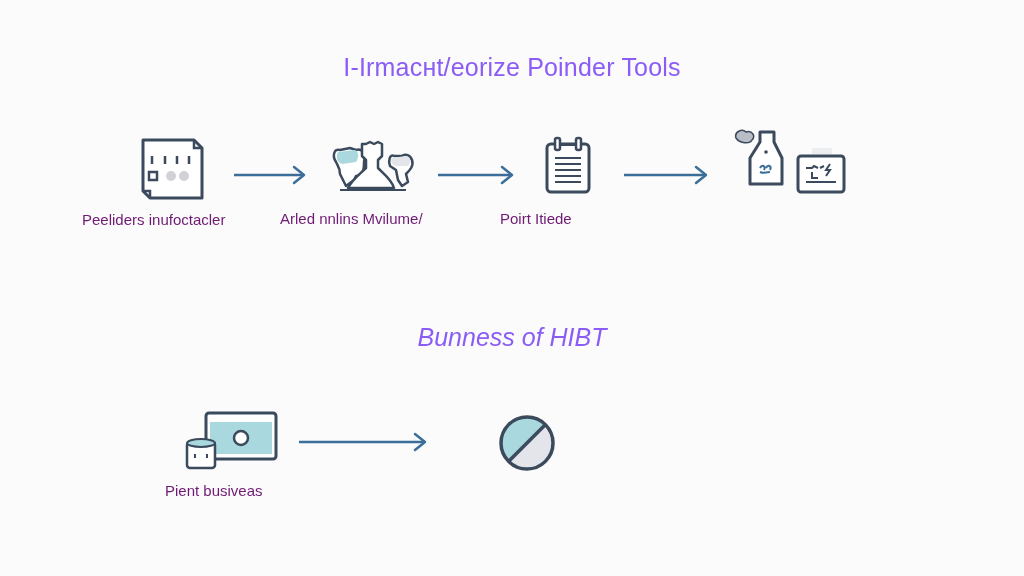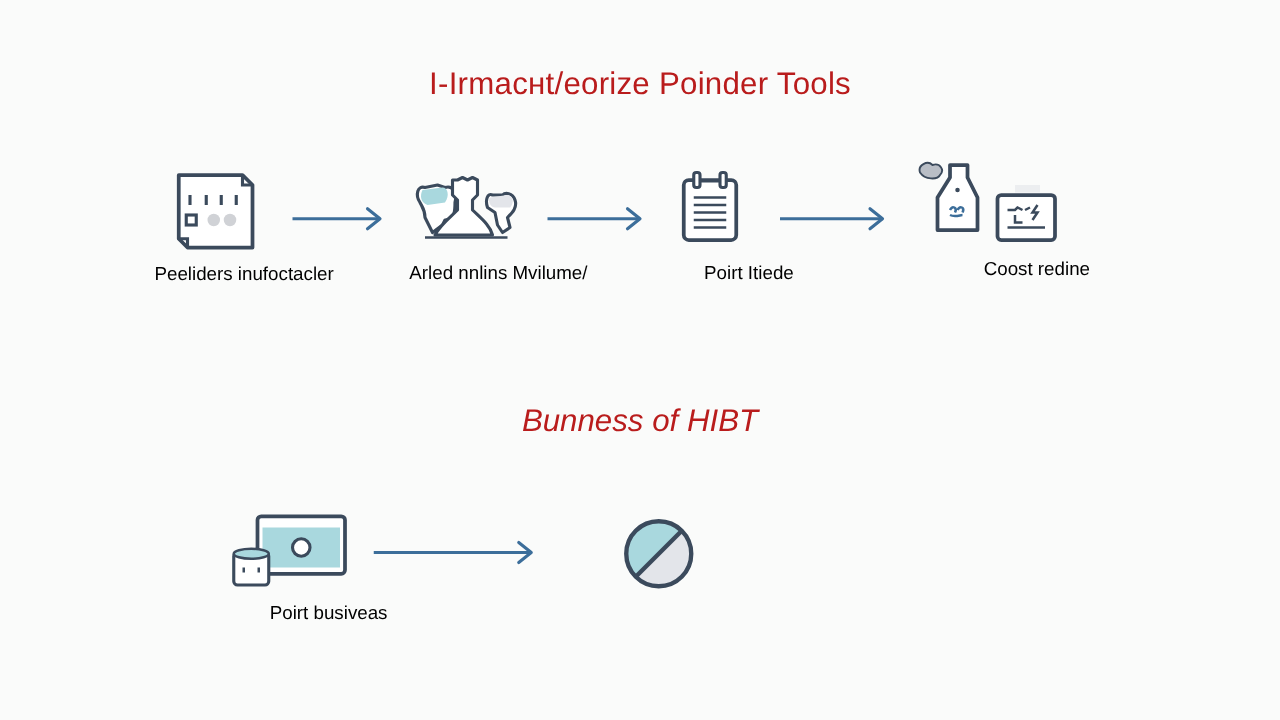--- a/index.html
+++ b/index.html
@@ -5,28 +5,28 @@
     * { box-sizing: border-box; margin: 0; padding: 0; }
     html, body {
       width: 1024px; height: 576px; overflow: hidden;
       background: #fafbfa;
       font-family: "Liberation Sans", "DejaVu Sans", sans-serif;
       color: #2a3a4c;
     }
     .canvas { position: relative; width: 1024px; height: 576px; }
     .title {
       position: absolute; left: 0; width: 1024px; text-align: center;
-      color: #b91c1c; font-weight: 400;
+      color: #8b5cf6; font-weight: 400;
     }
     .title-top { top: 53px; font-size: 25px; letter-spacing: 0.2px; }
     .title-mid { top: 323px; font-size: 25px; font-style: italic; }
     .icon { position: absolute; }
     .label {
-      position: absolute; font-size: 15px; color: #000000;
-      text-align: right; white-space: nowrap; line-height: 20px;
+      position: absolute; font-size: 15px; color: #701a75;
+      text-align: left; white-space: nowrap; line-height: 20px;
     }
     .arrow { position: absolute; }
     .desc {
       position: absolute; font-size: 15px; color: #34404e; line-height: 20px;
     }
   </style>
 </head>
 <body>
 
 <div class="canvas">
@@ -90,35 +90,34 @@
     <path d="M28 4 H42 V14 L50 30 V56 H18 V30 L28 14 Z" fill="#fff" stroke="#3b4a5c" stroke-width="3" stroke-linejoin="round"></path>
     <circle cx="34" cy="24" r="1.8" fill="#3b4a5c"></circle>
     <path d="M28 40 C30 36 34 38 32 42 M34 40 C36 36 40 38 38 42 M28 44 C32 46 36 44 38 44" fill="none" stroke="#3c6e9a" stroke-width="2"></path>
     <rect x="66" y="28" width="46" height="36" rx="3" fill="#fff" stroke="#3b4a5c" stroke-width="3"></rect>
     <rect x="80" y="20" width="20" height="6" fill="#eceef0"></rect>
     <path d="M74 40 L80 40 L82 38 L86 40 M88 40 L92 38 M98 36 L94 42 L98 42 L94 48" fill="none" stroke="#3b4a5c" stroke-width="2"></path>
     <path d="M80 44 V50 H86" fill="none" stroke="#3b4a5c" stroke-width="2"></path>
     <line x1="74" y1="54" x2="104" y2="54" stroke="#3b4a5c" stroke-width="2"></line>
   </svg>
   <div class="label" style="left:712px;top:206px;width:160px">
-    <div>Coost redine</div>
   </div>
 
   <div class="title title-mid">Bunness of HIBT</div>
 
   <svg class="icon" style="left:184px;top:410px" width="96" height="62" viewBox="0 0 96 62">
     <rect x="22" y="3" width="70" height="46" rx="3" fill="#fff" stroke="#3b4a5c" stroke-width="3"></rect>
     <path d="M26 12 H88 V44 H26 Z" fill="#a9d8de"></path>
     <circle cx="57" cy="28" r="7" fill="#fff" stroke="#3b4a5c" stroke-width="2.5"></circle>
     <rect x="3" y="32" width="28" height="26" rx="3" fill="#fff" stroke="#3b4a5c" stroke-width="2.5"></rect>
     <ellipse cx="17" cy="33" rx="14" ry="4" fill="#a9d8de" stroke="#3b4a5c" stroke-width="2"></ellipse>
     <line x1="11" y1="44" x2="11" y2="48" stroke="#3b4a5c" stroke-width="2"></line>
     <line x1="23" y1="44" x2="23" y2="48" stroke="#3b4a5c" stroke-width="2"></line>
   </svg>
-  <div class="label" style="left:165px;top:481px;width:145px">Poirt busiveas</div>
+  <div class="label" style="left:165px;top:481px;width:145px">Pient busiveas</div>
 
   <svg class="arrow" style="left:297px;top:431px" width="132" height="22" viewBox="0 0 132 22">
     <line x1="2" y1="11" x2="128" y2="11" stroke="#3c6e9a" stroke-width="2.5"></line>
     <polyline points="118,3 128,11 118,19" fill="none" stroke="#3c6e9a" stroke-width="2.5" stroke-linecap="round" stroke-linejoin="round"></polyline>
   </svg>
 
   <svg class="icon" style="left:497px;top:413px" width="60" height="60" viewBox="0 0 60 60">
     <defs>
       <clipPath id="c1">
           <circle cx="30" cy="30" r="26"></circle>

